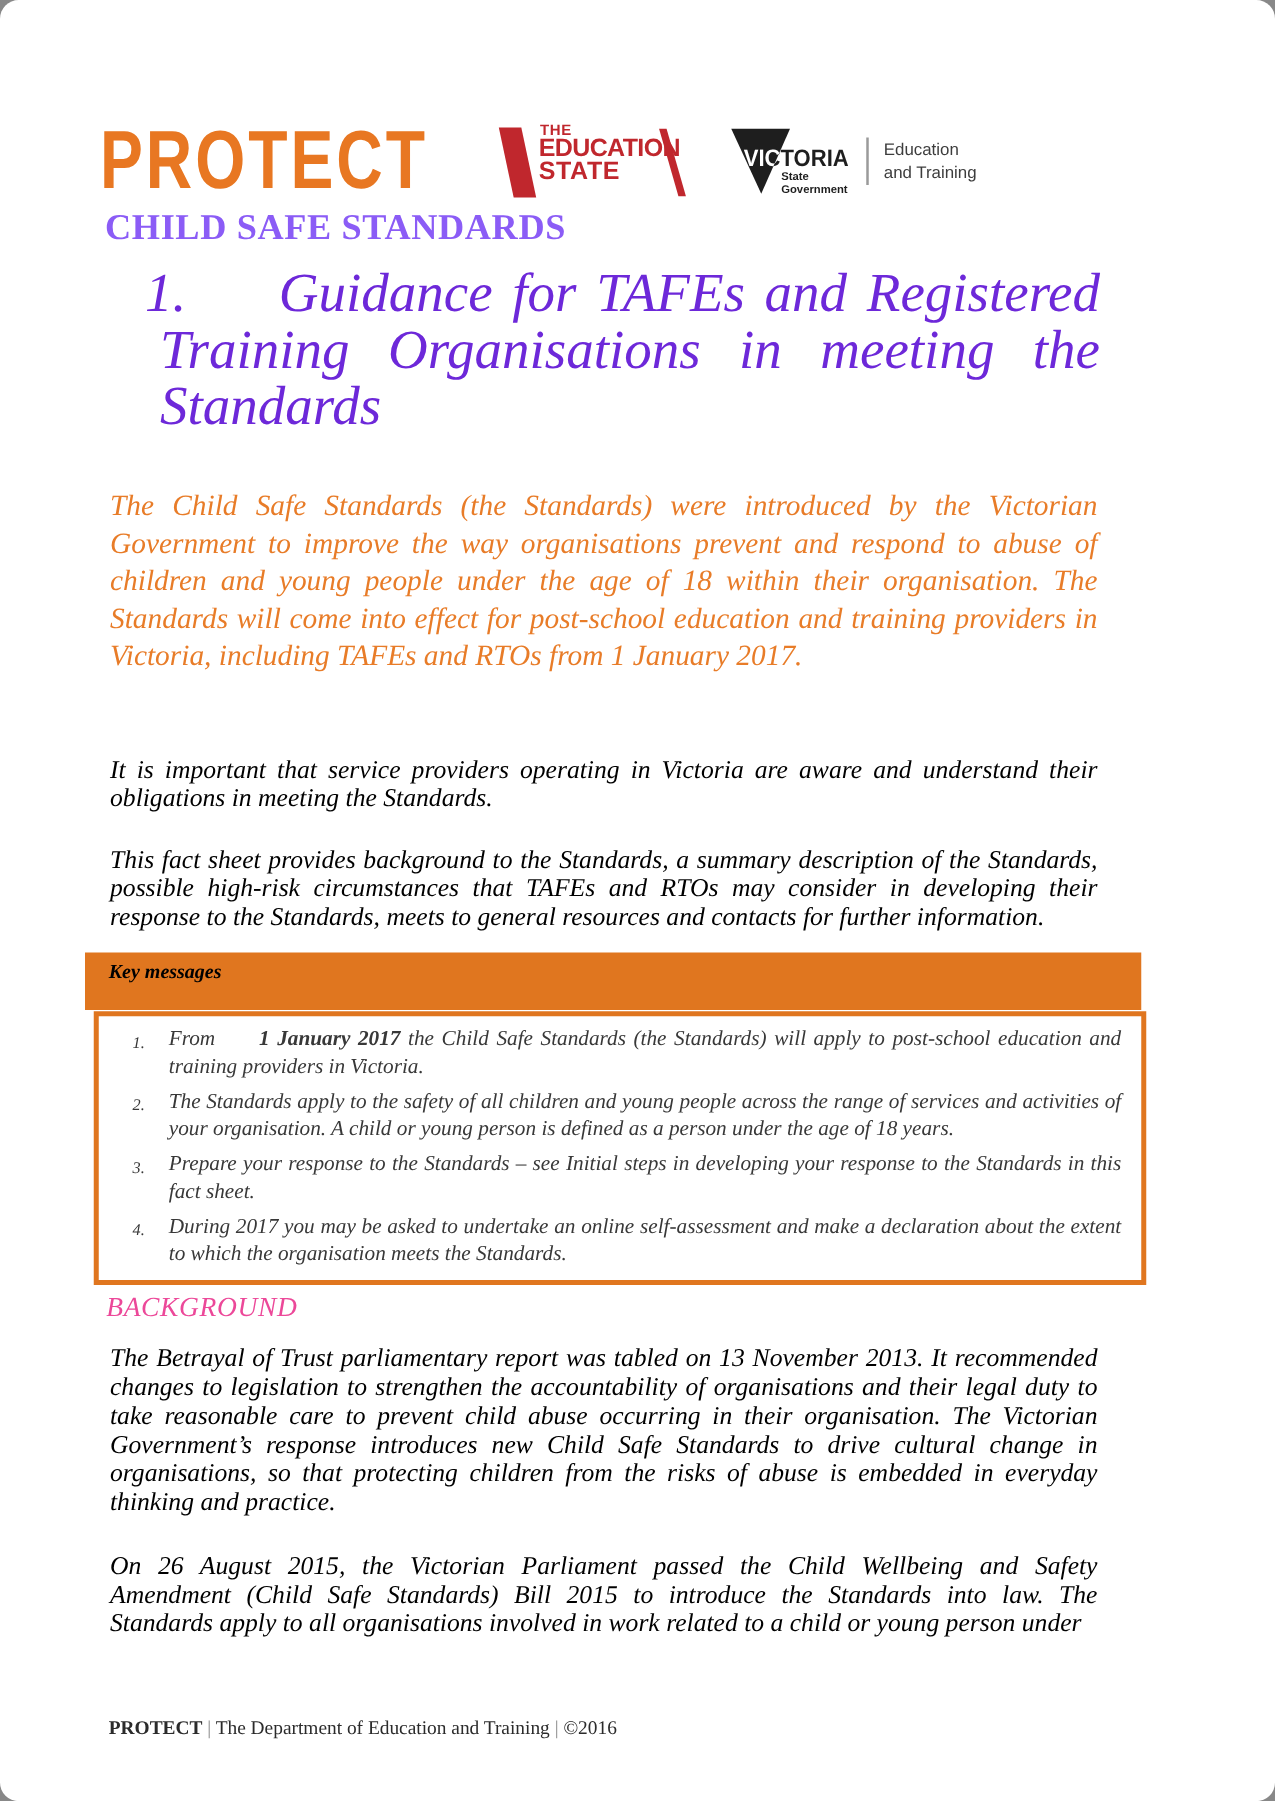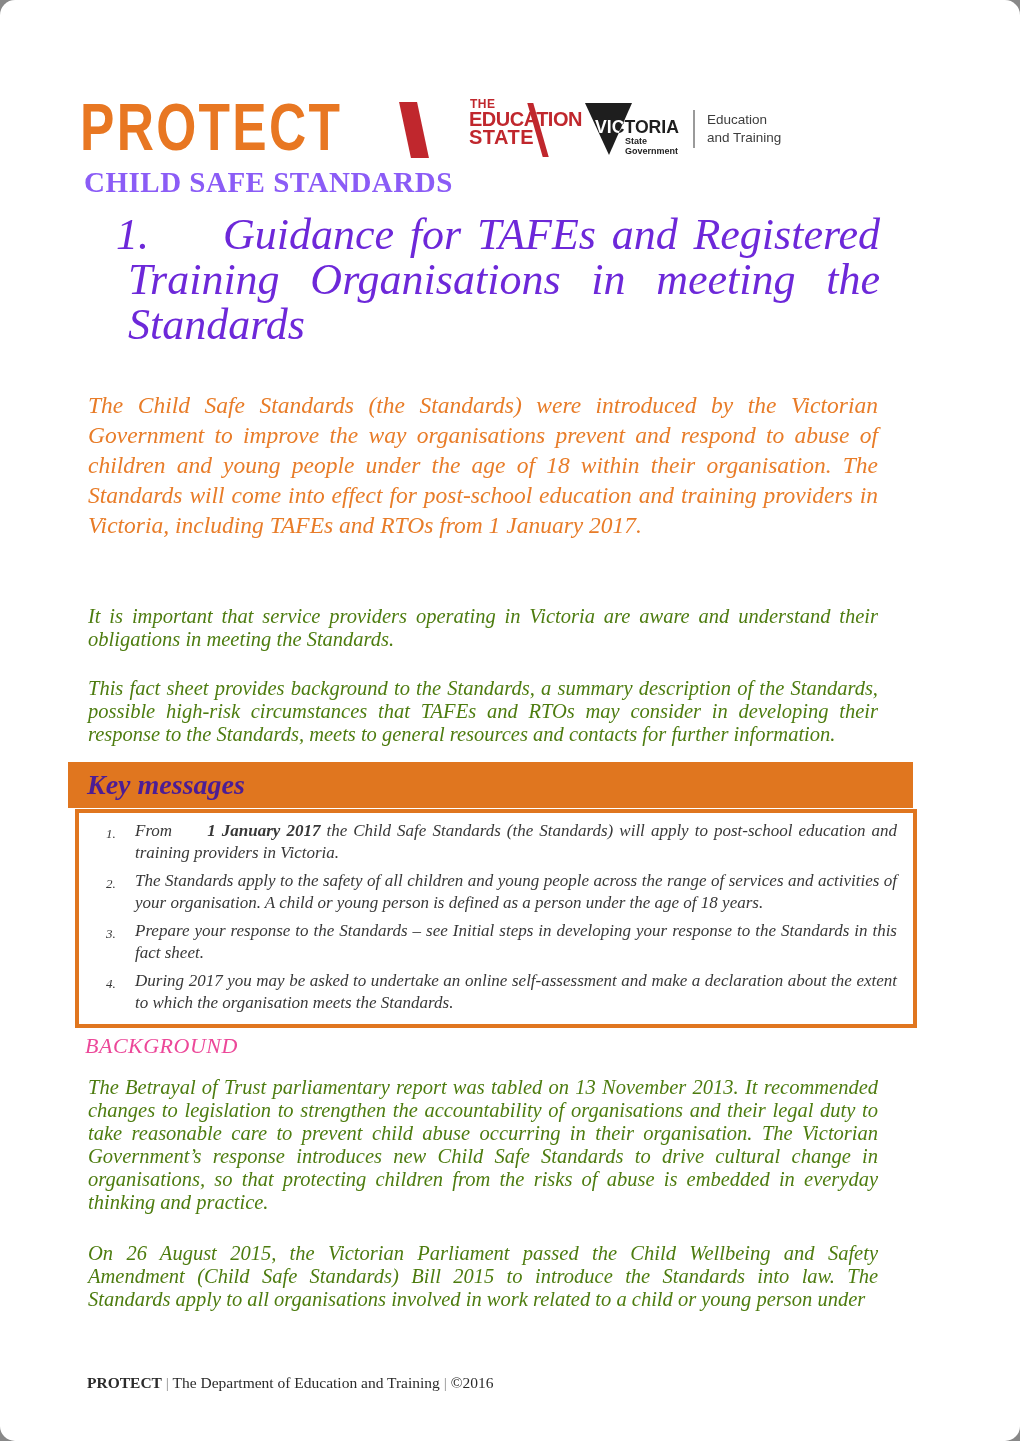--- a/index.html
+++ b/index.html
@@ -26,21 +26,21 @@
     letter-spacing: 3px;
     color: #E87722;
     transform: scaleX(0.78);
     transform-origin: left top;
     white-space: nowrap;
   }
 
   .edu-state-logo { position: absolute; left: 398px; top: 96px; width: 165px; height: 68px; }
   .es-bar   { position: absolute; left: 7px;  top: 6px; width: 18px; height: 56px; background: #C0272D; transform: skewX(12deg); }
   .es-slash { position: absolute; left: 137px; top: 7px; width: 6px;  height: 54px; background: #C0272D; transform: skewX(16deg); }
-  .es-text  { position: absolute; left: 33px; top: 3px; font-family: "Liberation Sans", sans-serif; font-weight: bold; color: #C0272D; margin-left: 38px; }
+  .es-text  { position: absolute; left: 33px; top: 3px; font-family: "Liberation Sans", sans-serif; font-weight: bold; color: #C0272D; }
   .es-the       { display: block; font-size: 12px; line-height: 11px; margin-left: 1px; letter-spacing: 0.5px; }
   .es-education { display: block; font-size: 20px; line-height: 18px; letter-spacing: -0.5px; }
   .es-state     { display: block; font-size: 20px; line-height: 18px; letter-spacing: 0.5px; }
 
   .victoria-logo { position: absolute; left: 581px; top: 100px; }
   .vic-divider { position: absolute; left: 693px; top: 110px; width: 2px; height: 38px; background: #9a9a9a; }
   .dept-name {
     position: absolute; left: 707px; top: 111px;
     font-family: "Liberation Sans", "DejaVu Sans", sans-serif;
     font-size: 13.5px; line-height: 18px; color: #3d3d3d;
@@ -64,37 +64,37 @@
   .title-num { display: inline-block; margin-left: -12px; width: 107px; }
 
   .lead {
     position: absolute; left: 88px; top: 390px; width: 790px;
     font-size: 23.5px; font-style: italic; color: #E87C28;
     line-height: 30px; text-align: justify;
   }
 
   .body-par {
     position: absolute; left: 88px; width: 790px;
-    font-size: 20.5px; font-style: italic; color: #4d7c0f;
+    font-size: 20.5px; font-style: italic; color: #000000;
     line-height: 23px; text-align: justify;
   }
   .p1 { top: 605px; }
   .p2 { top: 677px; }
   .bg-p1 { top: 1076px; }
   .bg-p2 { top: 1242px; }
 
   
   .km-bar {
     position: absolute; left: 68px; top: 762px; width: 845px; height: 46px;
     background: #E0761F;
   }
   .km-heading {
     position: absolute; left: 19px; top: 7px;
-    font-size: 28px; font-weight: bold; font-style: italic;
-    color: #4c1d95;
+    font-size: 16px; font-weight: bold; font-style: italic;
+    color: #000000;
   }
   .km-box {
     position: absolute; left: 75px; top: 809px; width: 842px;
     border: 4px solid #E0761F; background: #ffffff;
     padding: 7px 16px 4px 16px;
   }
   .km-item {
     position: relative;
     padding-left: 40px;
     margin-bottom: 6px;

